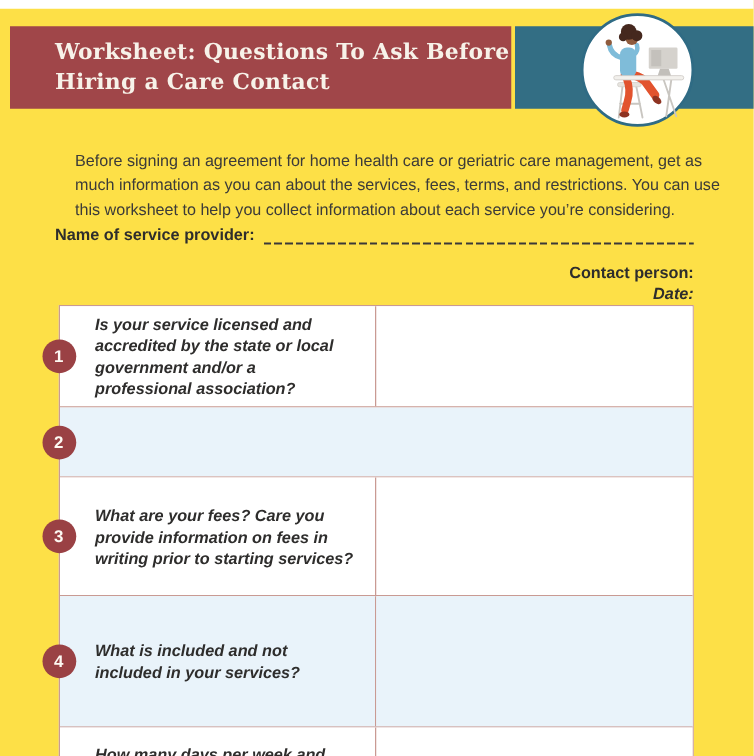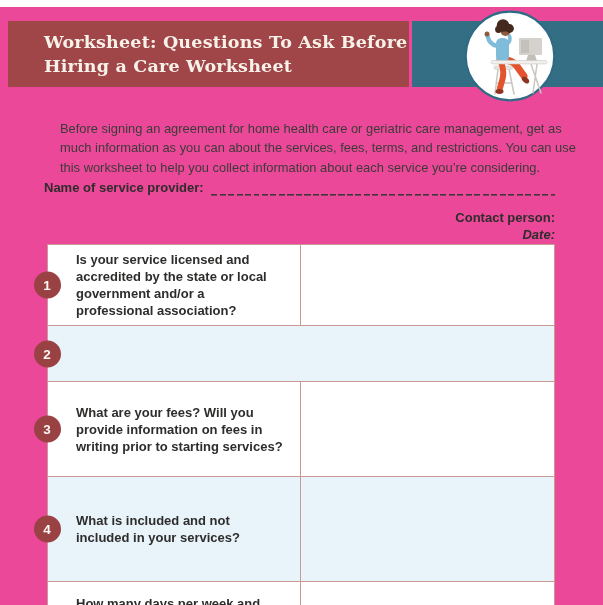--- a/index.html
+++ b/index.html
@@ -1,17 +1,17 @@
 <!DOCTYPE html>
 <html><head>
 <meta charset="utf-8">
 <style>
   html,body{margin:0;padding:0;}
   body{width:603px;height:605px;overflow:hidden;background:#f7f3ea;font-family:"Liberation Sans",sans-serif;position:relative;}
-  .page{position:absolute;inset:0;background:#ec4899;}
+  .page{position:absolute;inset:0;background:#fde047;}
   .top-white-strip{position:absolute;left:0;top:0;width:603px;height:7px;background:#ffffff;}
 
   
   .title-bar{position:absolute;left:8px;top:21px;width:401px;height:66px;background:#a04649;}
   .title-text{margin:0;padding:10px 0 0 36px;font-family:"DejaVu Serif","Liberation Serif",serif;font-weight:700;font-size:17.5px;line-height:23.5px;color:#f7f2e9;letter-spacing:.2px;}
   .teal-block{position:absolute;left:412px;top:21px;width:191px;height:66px;background:#336e84;}
   .illo-wrap{position:absolute;left:464px;top:10px;width:92px;height:92px;}
 
   
   .intro{position:absolute;left:44px;top:103px;width:517px;margin:16px;font-size:12.9px;line-height:19.4px;color:#3c3b39;}
@@ -30,34 +30,34 @@
   .qrow{position:relative;display:flex;border-bottom:1px solid #c99a93;box-sizing:border-box;background:#ffffff;}
   .qrow:last-child{border-bottom:none;}
   .qrow.shaded,.qrow.shaded .qcell,.qrow.shaded .acell{background:#e9f3fa;}
   .qrow.r1{height:81px;}
   .qrow.r2{height:56px;}
   .qrow.r3{height:95px;}
   .qrow.r4{height:105px;}
   .qrow.r5{height:85px;}
   .qcell{width:253px;box-sizing:border-box;border-right:1px solid #c99a93;display:flex;align-items:center;padding:0 16px 0 28px;}
   .qrow.r5 .qcell{align-items:flex-start;padding-top:13px;}
-  .qcell p{margin:0;font-weight:700;font-size:13px;line-height:17px;color:#2e2d2c;}
+  .qcell p{margin:0;font-weight:700;font-size:13px;line-height:17px;color:#2e2d2c;font-style:italic;}
   .acell{flex:1;}
   .badge{position:absolute;left:-14.5px;top:50%;transform:translateY(-50%);width:27px;height:27px;border-radius:50%;background:#9a4144;color:#fdf9f3;font-weight:700;font-size:13.5px;display:flex;align-items:center;justify-content:center;}
 </style>
 </head>
 <body>
 
 <div class="page">
   <div class="top-white-strip"></div>
 
   <div class="title-bar">
     <h1 class="title-text">
       <span>Worksheet: Questions To Ask Before</span><br>
-      <span>Hiring a Care Worksheet</span>
+      <span>Hiring a Care Contact</span>
     </h1>
   </div>
   <div class="teal-block"></div>
 
   <div class="illo-wrap">
     <svg width="92" height="92" viewBox="0 0 92 92">
       <circle cx="46" cy="46" r="44.3" fill="#ffffff" stroke="#2f6b84" stroke-width="2.2"></circle>
 
       <path d="M73 54 L69 83 M67 54 L77 83" stroke="#c9c6c1" stroke-width="1.5" fill="none" stroke-linecap="round"></path>
 
@@ -121,21 +121,21 @@
           <span>2</span>
         </div>
       <div class="acell"></div>
     </div>
 
     <div class="qrow r3">
       <div class="badge">
           <span>3</span>
         </div>
       <div class="qcell">
-          <p>What are your fees? Will you provide information on fees in writing prior to starting services?</p>
+          <p>What are your fees? Care you provide information on fees in writing prior to starting services?</p>
         </div>
       <div class="acell"></div>
     </div>
 
     <div class="qrow r4 shaded">
       <div class="badge">
           <span>4</span>
         </div>
       <div class="qcell">
           <p>What is included and not included in your services?</p>

